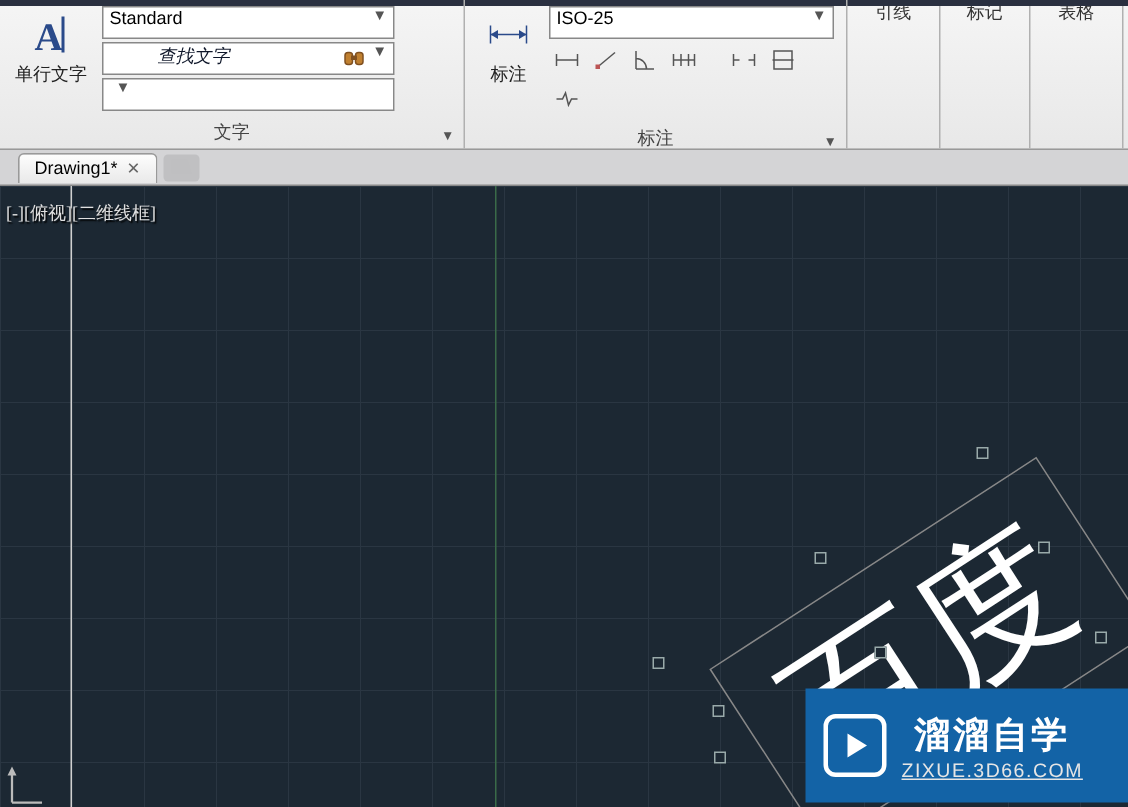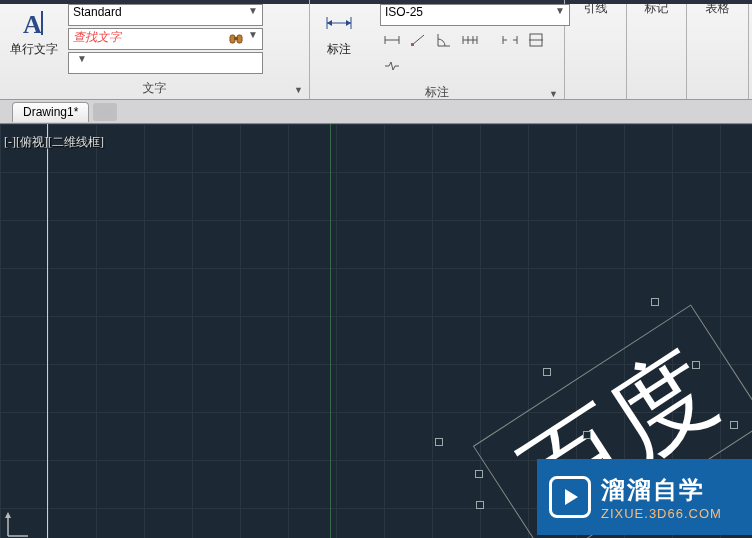--- a/index.html
+++ b/index.html
@@ -81,21 +81,21 @@
   padding: 0 4px;
   width: 195px;
   position: relative;
 }
 .combo .text {
   flex: 1;
   color: #000;
   white-space: nowrap;
   overflow: hidden;
 }
-.combo .placeholder { color: #ef4444; font-style: italic; }
+.combo .placeholder { color: #0f172a; font-style: italic; margin-left: 32px; }
 .combo .arrow {
   color: #555;
   font-size: 10px;
   padding-left: 4px;
 }
 .search-btn {
   position: absolute;
   right: 18px;
   top: 2px;
   width: 16px; height: 16px;
@@ -142,21 +142,20 @@
   background: linear-gradient(#fdfdfd, #e9e9e9);
   border: 1px solid #999;
   border-bottom: none;
   border-radius: 4px 4px 0 0;
   padding: 2px 10px;
   display: flex;
   align-items: center;
   gap: 6px;
   height: 20px;
   font-size: 12px;
-  flex-direction: column;
 }
 .tab .close {
   color: #666;
   cursor: pointer;
   font-size: 11px;
 }
 .newtab {
   margin-left: 4px;
   width: 24px; height: 18px;
   background: #c0c0c2;
@@ -165,20 +164,21 @@
   align-items: center;
   justify-content: center;
   color: #555;
   cursor: pointer;
 }
 .canvas-area {
   position: relative;
   height: calc(538px - 100px - 24px);
   background: #1c2833;
   overflow: hidden;
+  text-align: center;
 }
 .grid {
   position: absolute;
   inset: 0;
   background-image:
     linear-gradient(#2a3642 1px, transparent 1px),
     linear-gradient(90deg, #2a3642 1px, transparent 1px);
   background-size: 48px 48px;
 }
 .axis-v {
@@ -258,23 +258,24 @@
 }
 .watermark .play svg { display: block; }
 .watermark .txt { display: flex; flex-direction: column; }
 .watermark .txt1 {
   color: #fff;
   font-size: 24px;
   font-weight: bold;
   letter-spacing: 2px;
 }
 .watermark .txt2 {
-  color: #fdba74;
+  color: #e5e5e5;
   font-size: 13px;
   letter-spacing: 1px;
+  text-decoration: underline;
 }
 .topstrip {
   position: absolute;
   top: 0; left: 0; right: 0;
   height: 4px;
   background: #2a3040;
 }
 </style>
 </head>
 <body>
@@ -328,21 +329,21 @@
           <svg width="32" height="32" viewBox="0 0 32 32">
             <line x1="4" y1="16" x2="28" y2="16" stroke="#2a4a8a" stroke-width="1"></line>
             <line x1="4" y1="10" x2="4" y2="22" stroke="#2a4a8a" stroke-width="1"></line>
             <line x1="28" y1="10" x2="28" y2="22" stroke="#2a4a8a" stroke-width="1"></line>
             <polygon points="4,16 9,13 9,19" fill="#2a4a8a"></polygon>
             <polygon points="28,16 23,13 23,19" fill="#2a4a8a"></polygon>
           </svg>
         </div>
         <div class="lbl">标注</div>
       </div>
-      <div class="stacked-controls" style="margin-left:16px">
+      <div class="stacked-controls" style="margin-left:2px">
         <div class="combo" style="width:190px">
           <span class="text">ISO-25</span>
           <span class="arrow">▼</span>
         </div>
         <div class="dim-tools">
           <div class="dim-tool">
               <svg width="18" height="18">
                 <line x1="2" y1="9" x2="16" y2="9" stroke="#555"></line>
                 <line x1="2" y1="5" x2="2" y2="13" stroke="#555"></line>
                 <line x1="16" y1="5" x2="16" y2="13" stroke="#555"></line>

